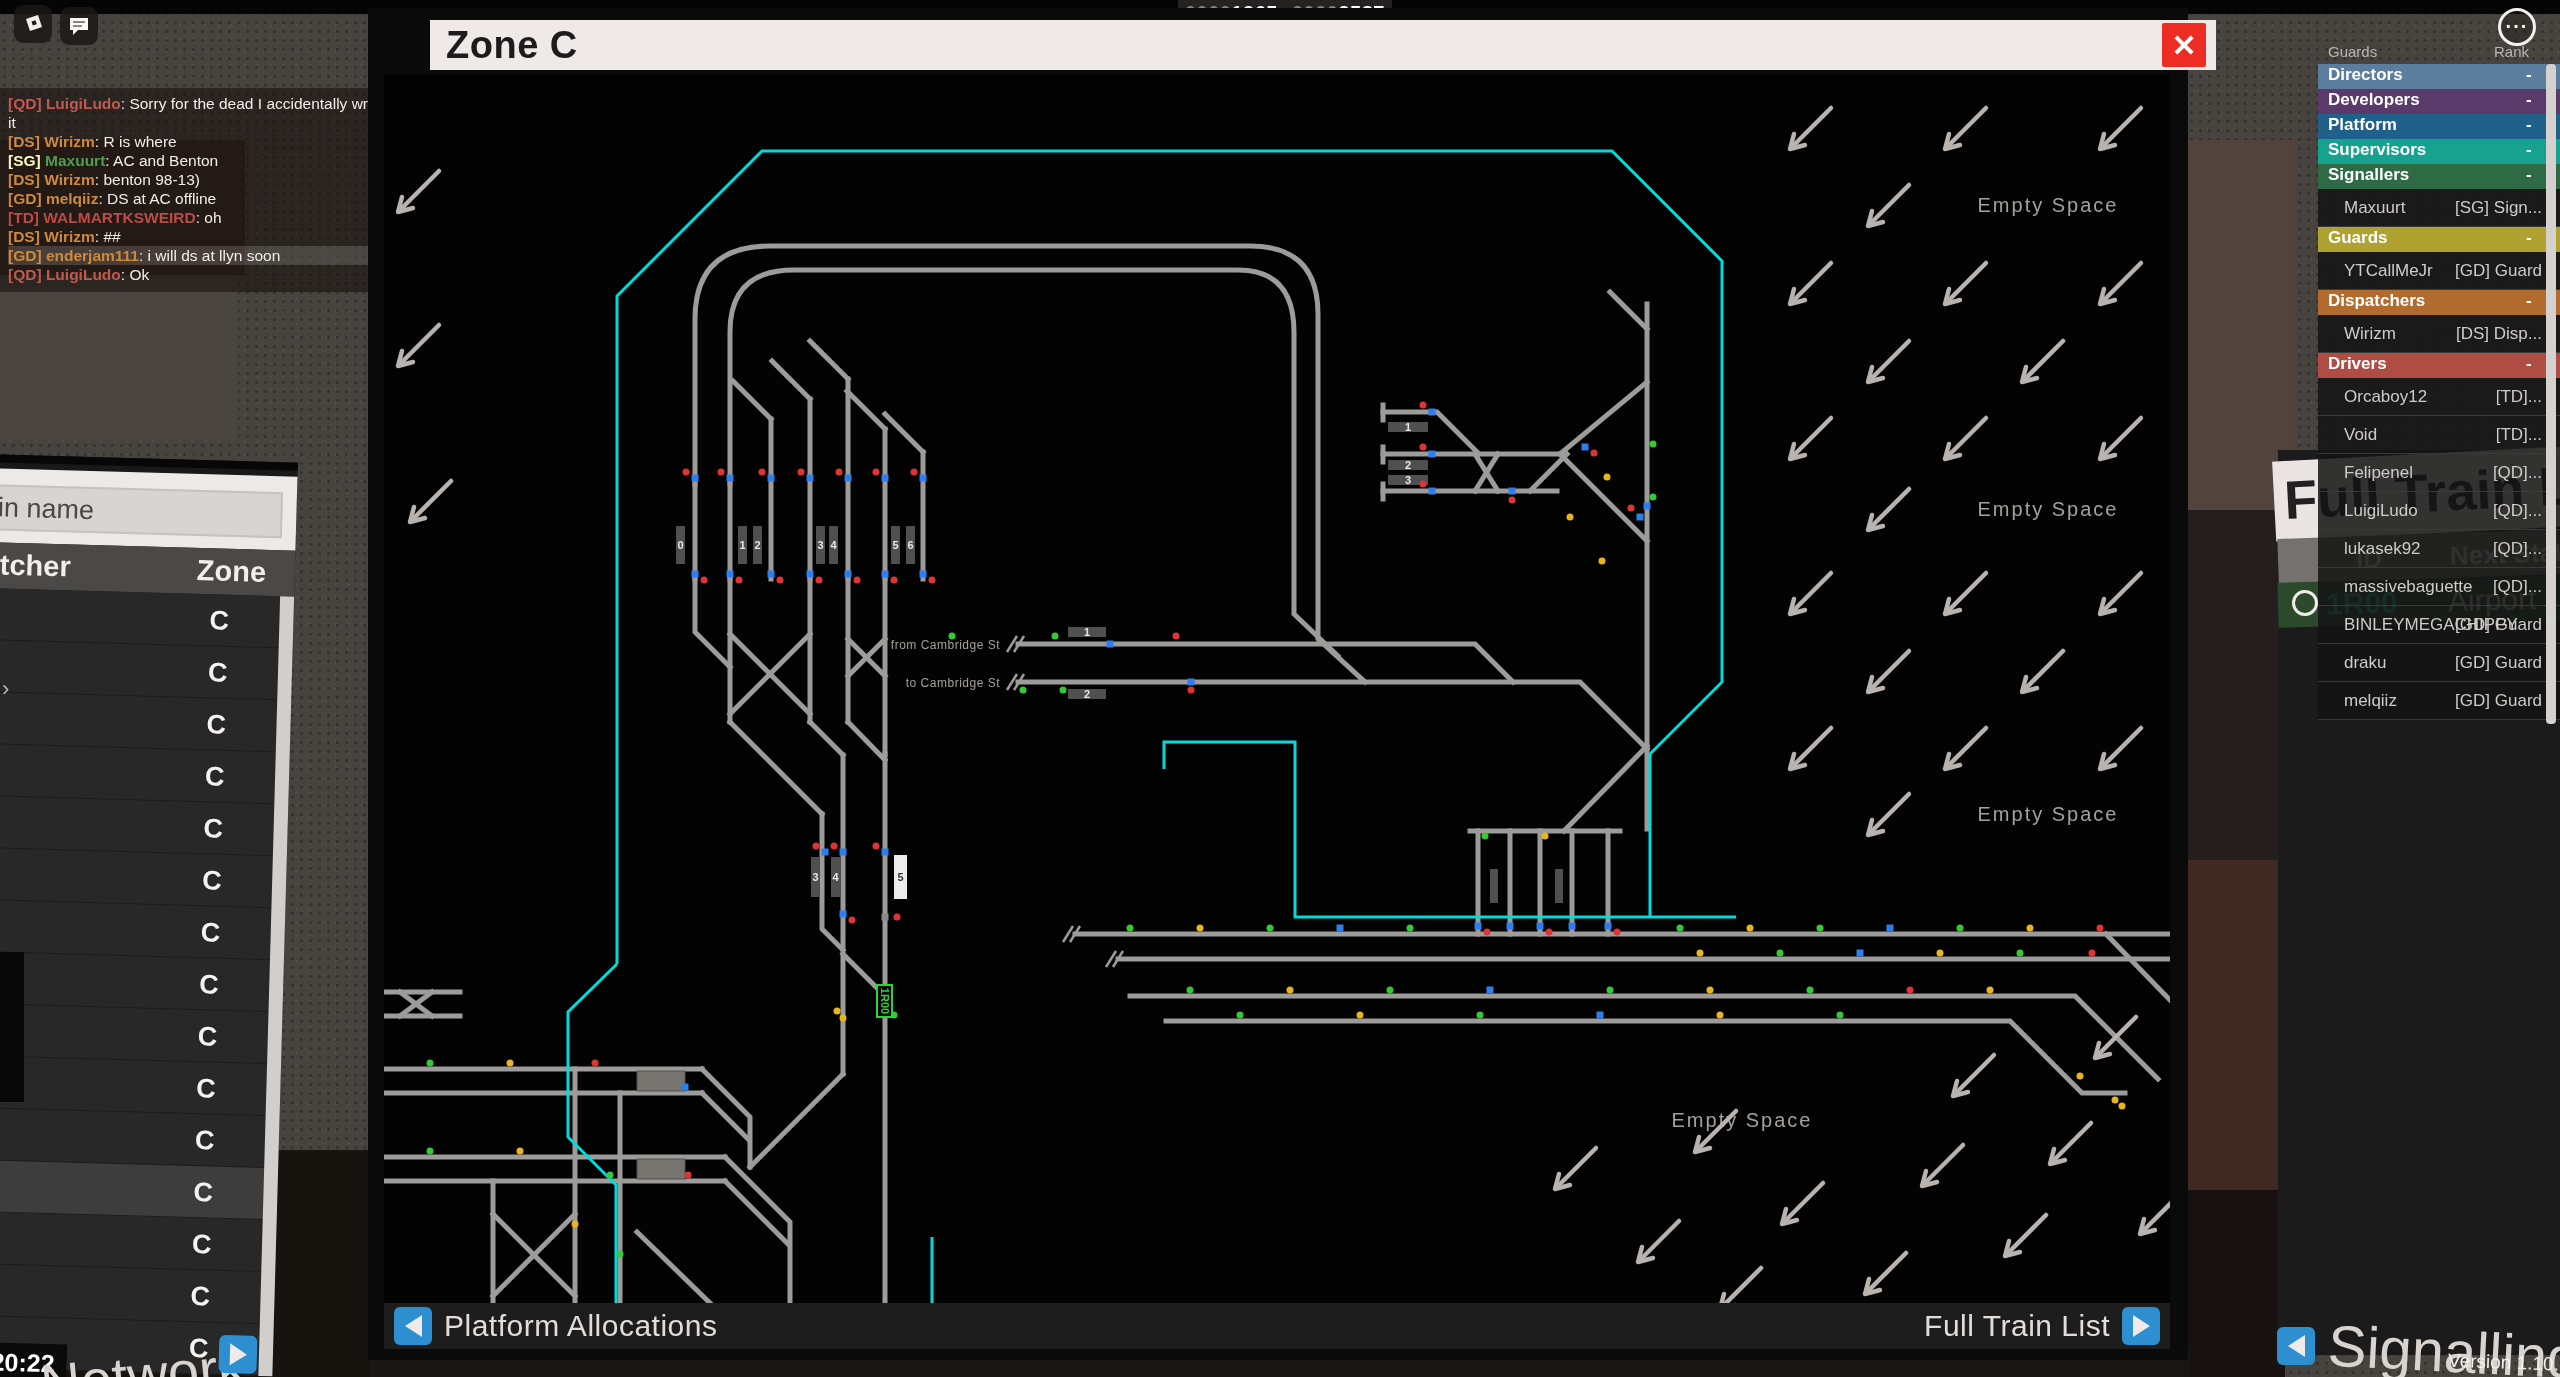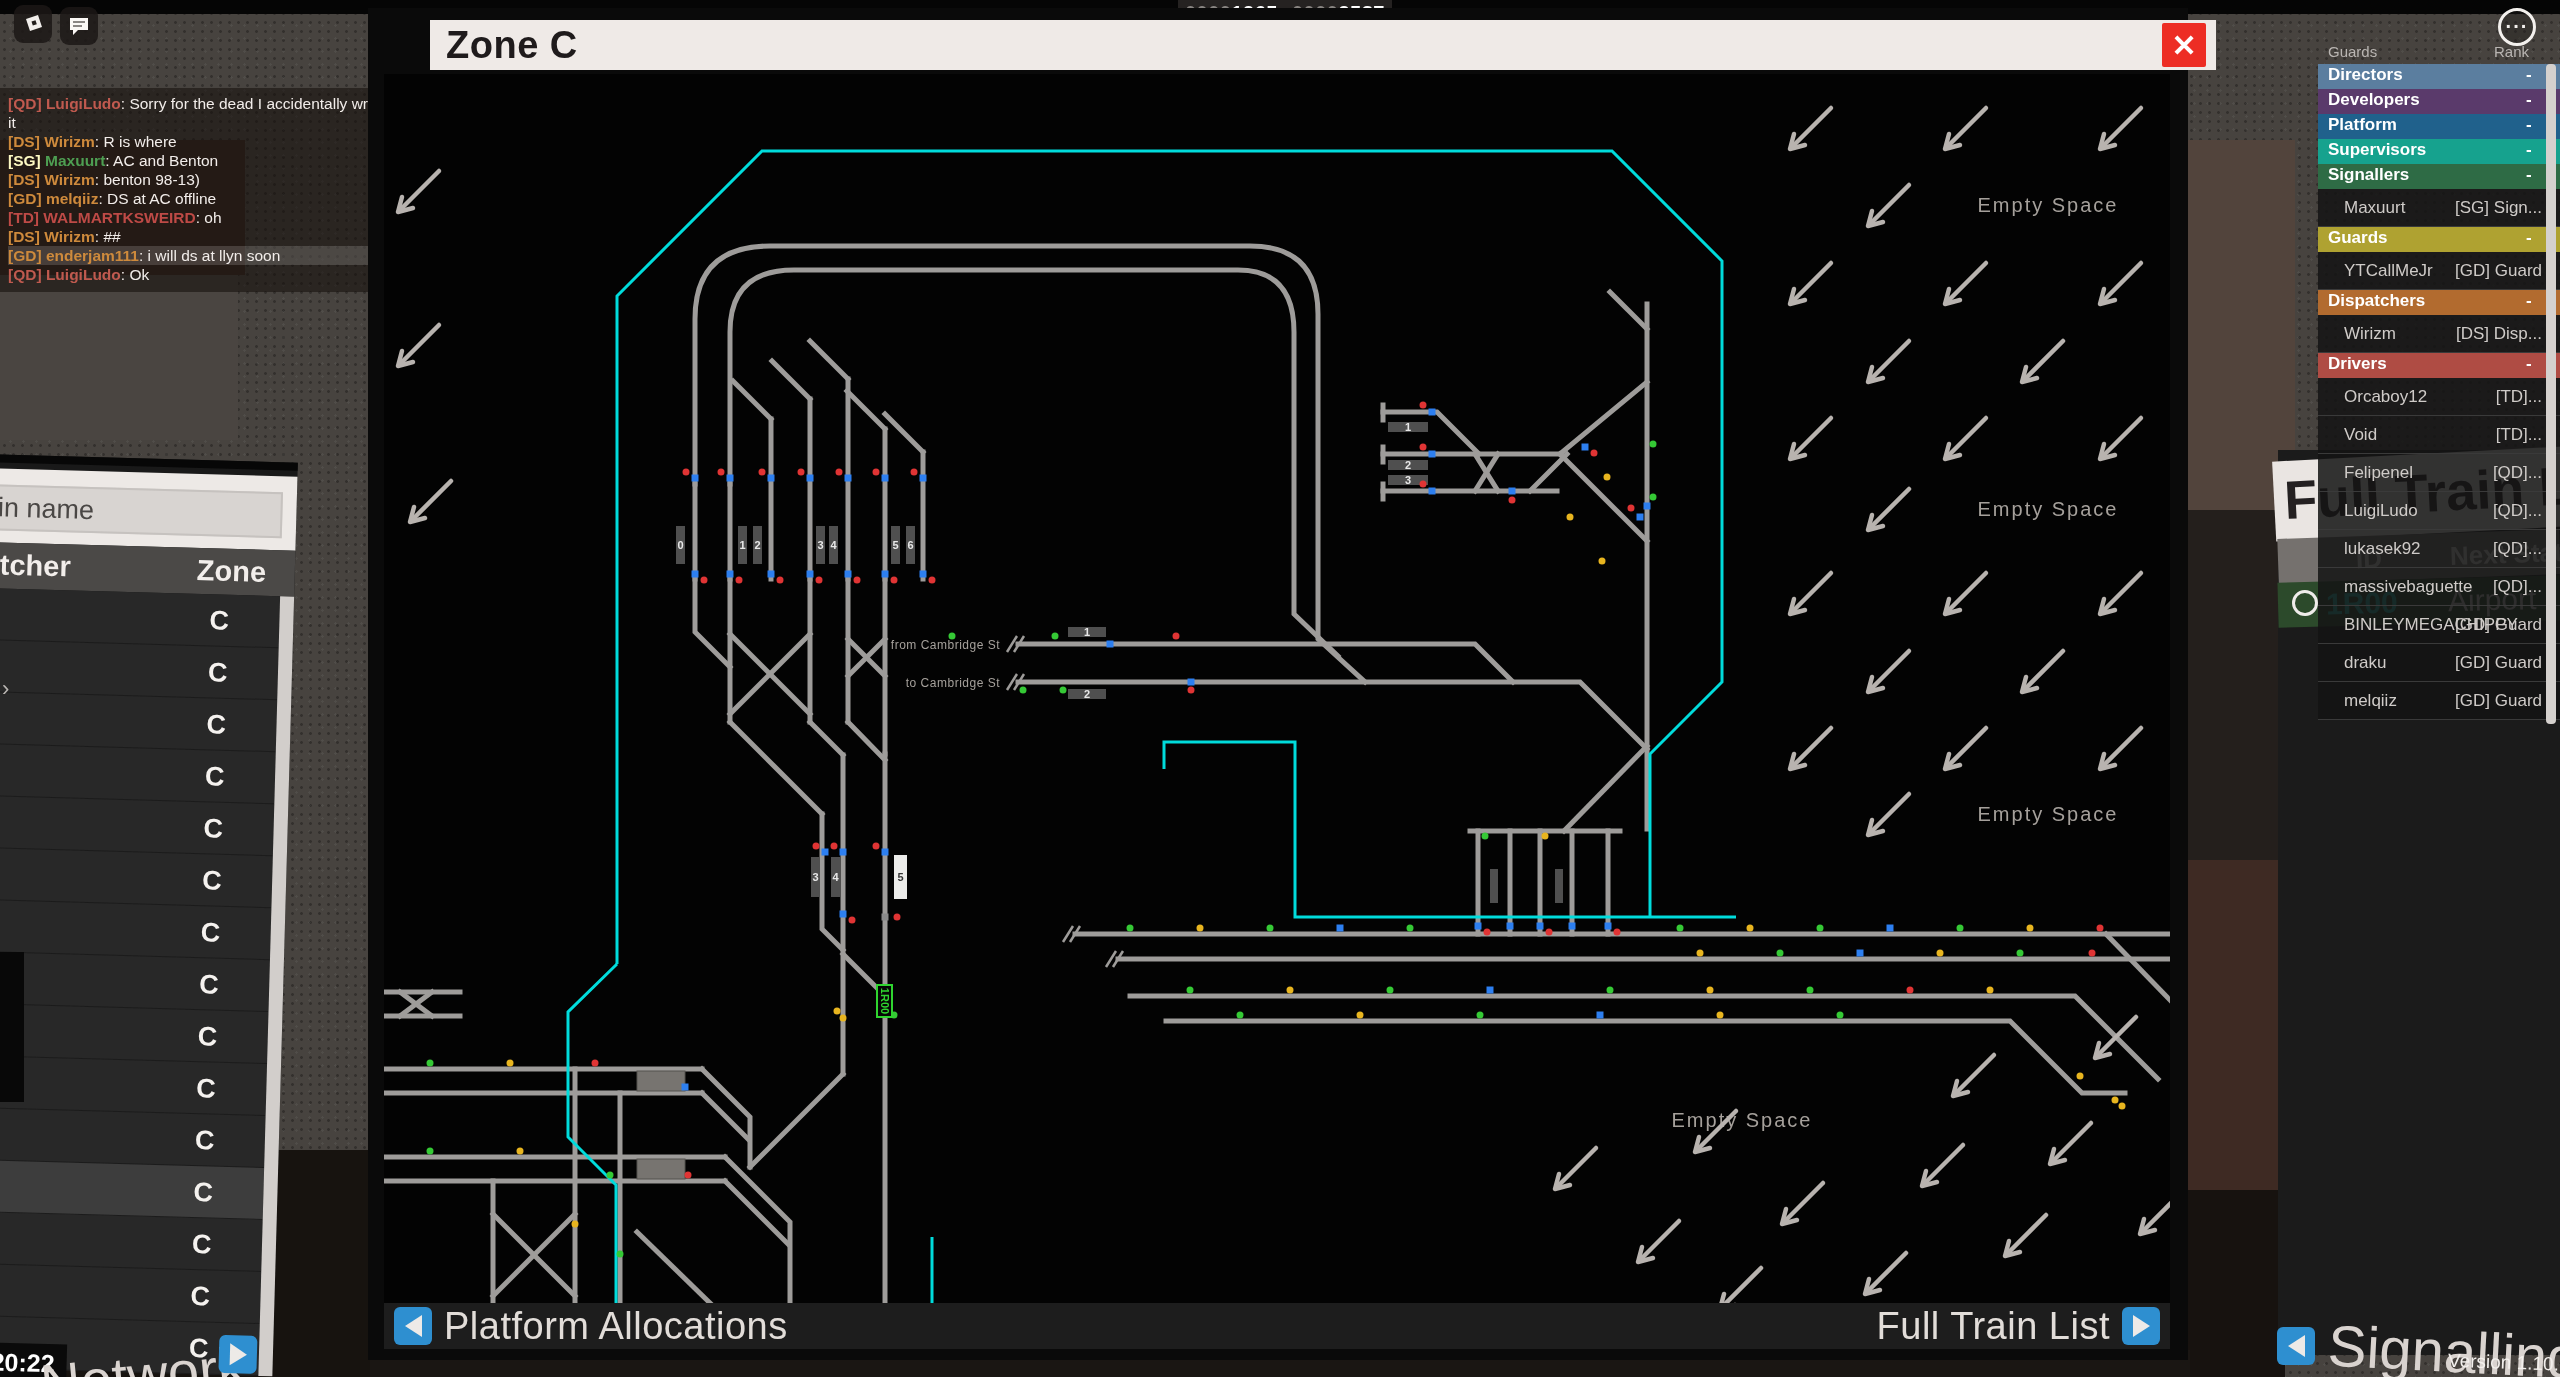--- a/index.html
+++ b/index.html
@@ -25,21 +25,21 @@
   #win-body { left:384px; top:74px; width:1786px; height:1229px; background:#030303; overflow:hidden; }
   #bottom-bar { left:384px; top:1303px; width:1786px; height:46px; background:#1D1D1D;
     display:flex; align-items:center; justify-content:space-between; padding:0 10px; }
   .bar-group { display:flex; align-items:center; gap:12px; }
   .blue-btn { width:38px; height:38px; background:#2E8FD0; border-radius:6px; display:flex;
     align-items:center; justify-content:center; cursor:pointer; }
   .tri-l { width:0; height:0; border-top:11px solid transparent; border-bottom:11px solid transparent;
     border-right:17px solid #EDEAE7; }
   .tri-r { width:0; height:0; border-top:11px solid transparent; border-bottom:11px solid transparent;
     border-left:17px solid #EDEAE7; }
-  .bar-label { color:#E2DDD9; font-size:38px; letter-spacing:.5px; }
+  .bar-label { color:#E2DDD9; font-size:30px; letter-spacing:.5px; }
   
   #pts-box { left:1178px; top:0; width:214px; height:40px; background:rgba(42,39,37,.88);
     border-radius:0 0 6px 6px; display:flex; }
   .pts-col { flex:1; text-align:center; padding-top:2px; }
   .pts-num { font-size:20px; font-weight:bold; color:#fff; letter-spacing:.5px; }
   .pts-num .dim { color:#8A8683; font-weight:bold; }
   .pts-cap { font-size:9px; color:#9B9794; letter-spacing:1px; font-weight:bold; margin-top:-2px; }
   #pts-chev { left:1268px; top:40px; width:36px; height:18px; color:#6F6B68; font-size:22px;
     text-align:center; line-height:12px; }
   

